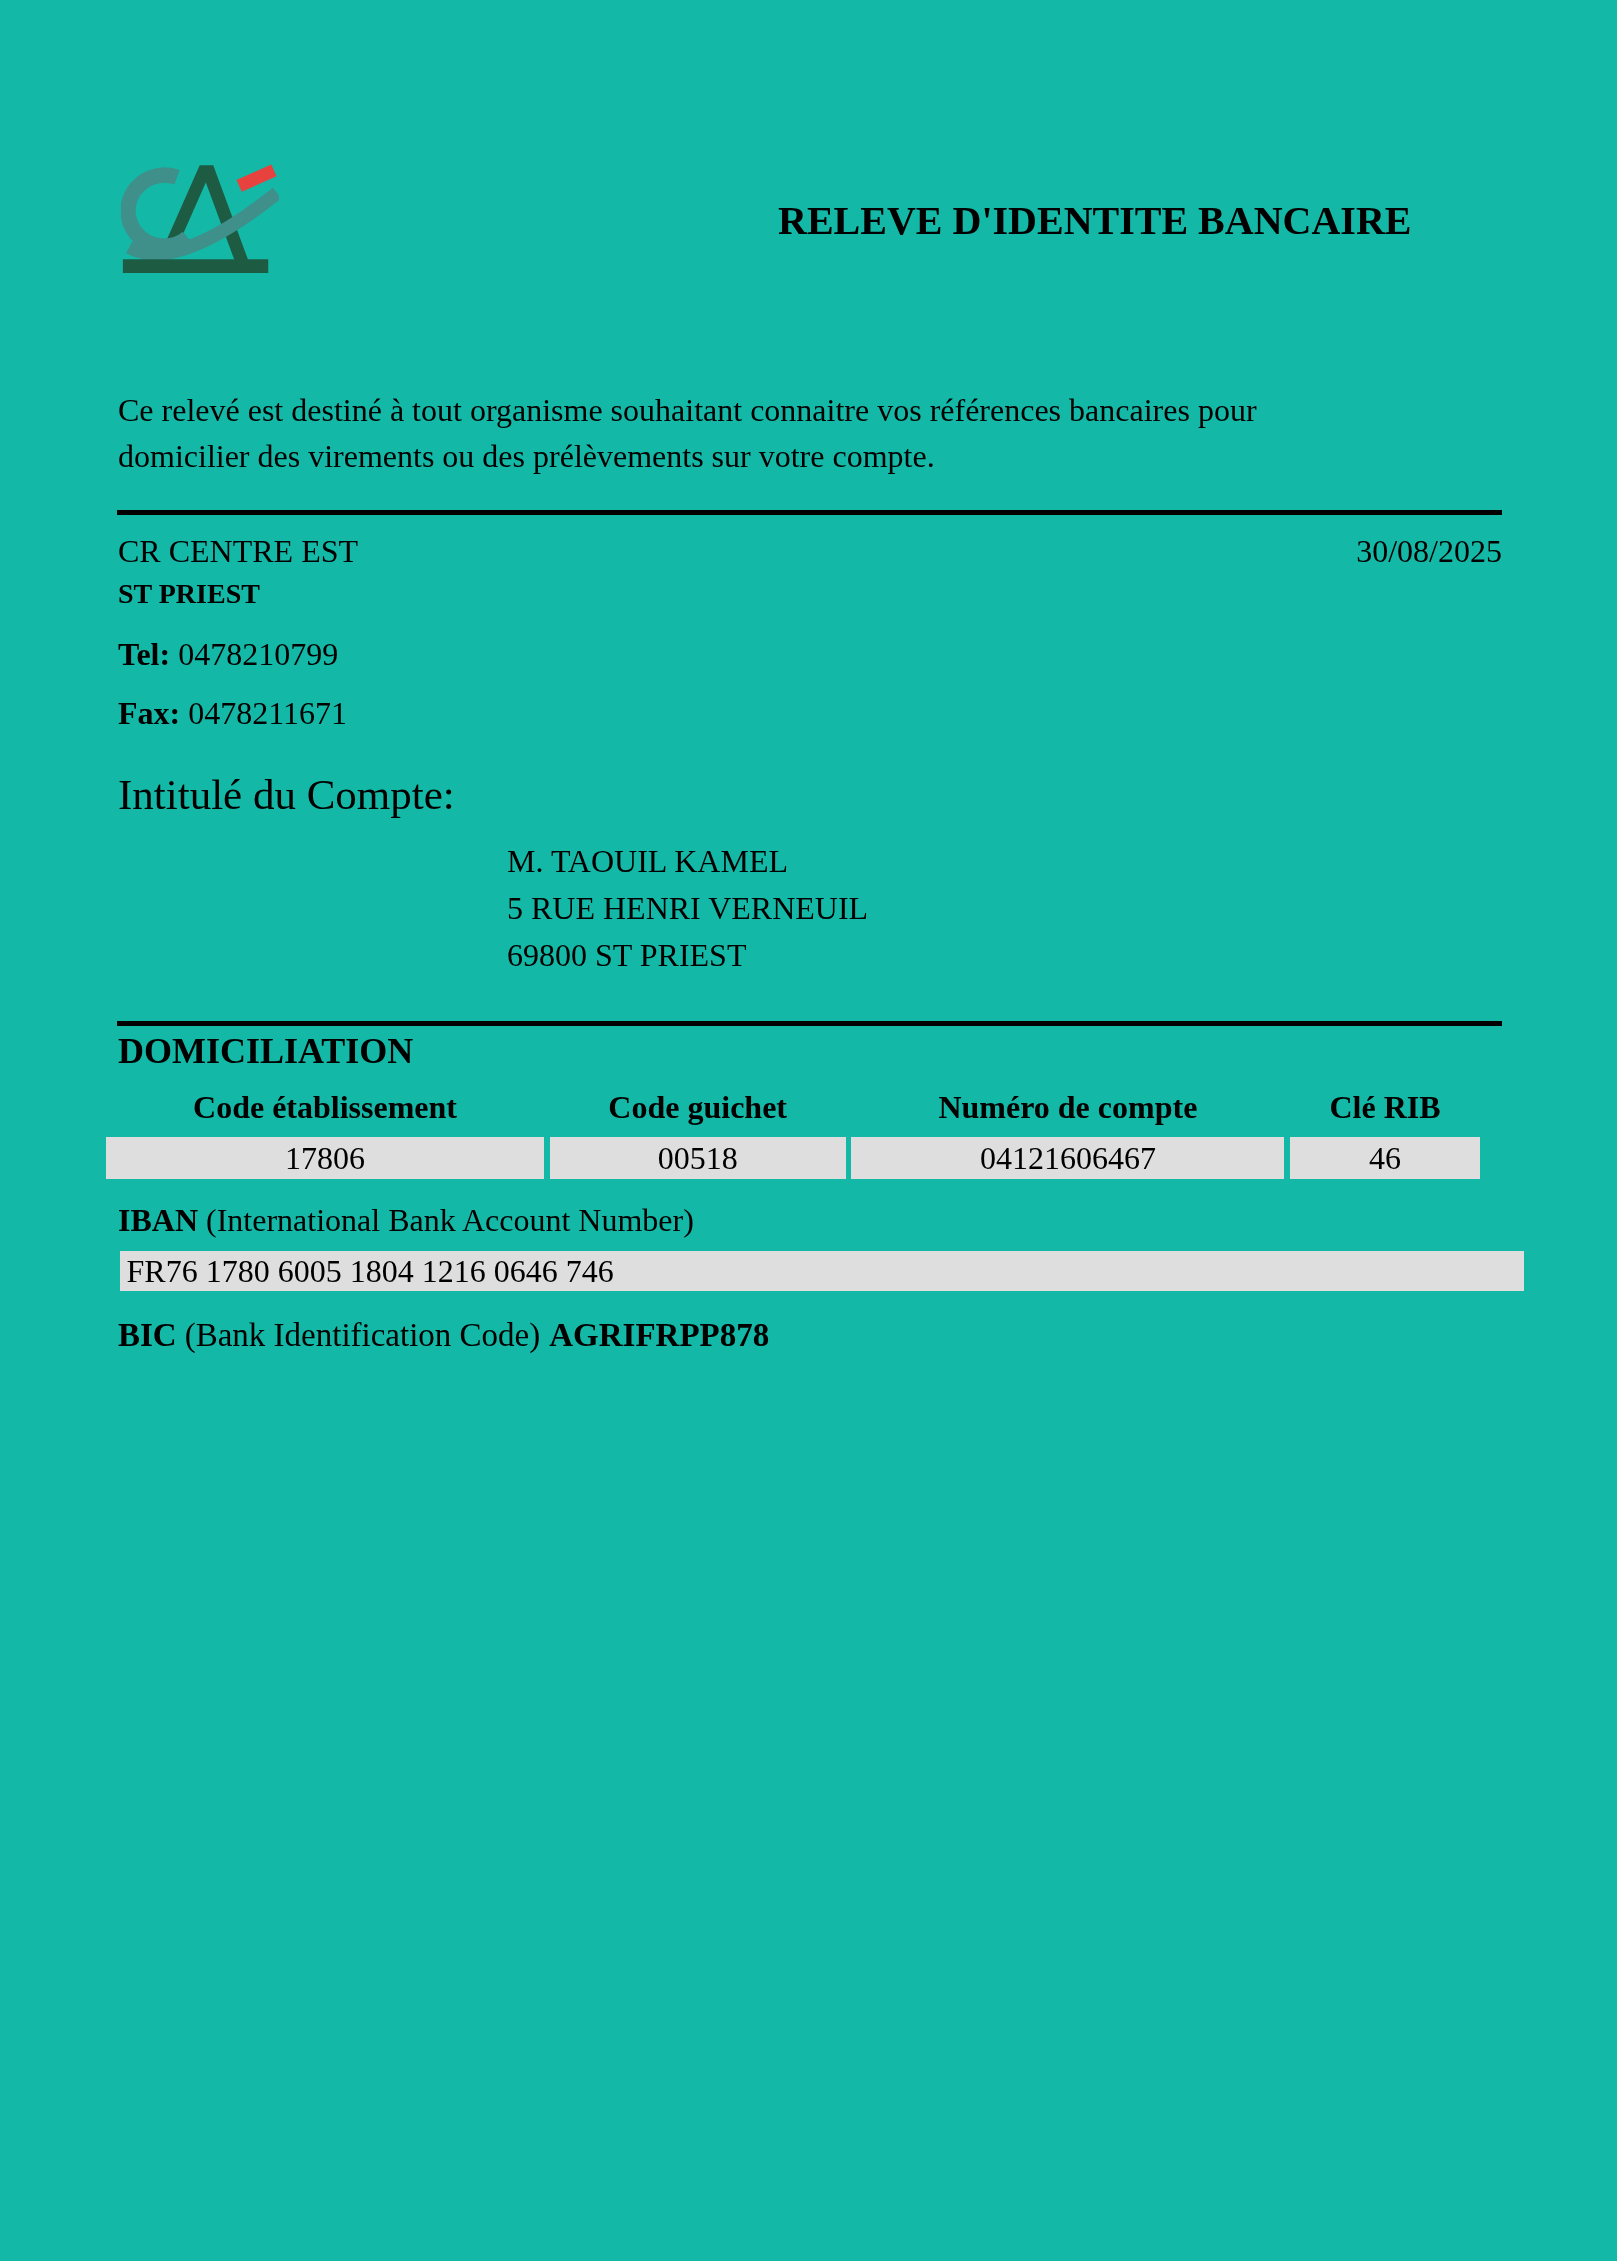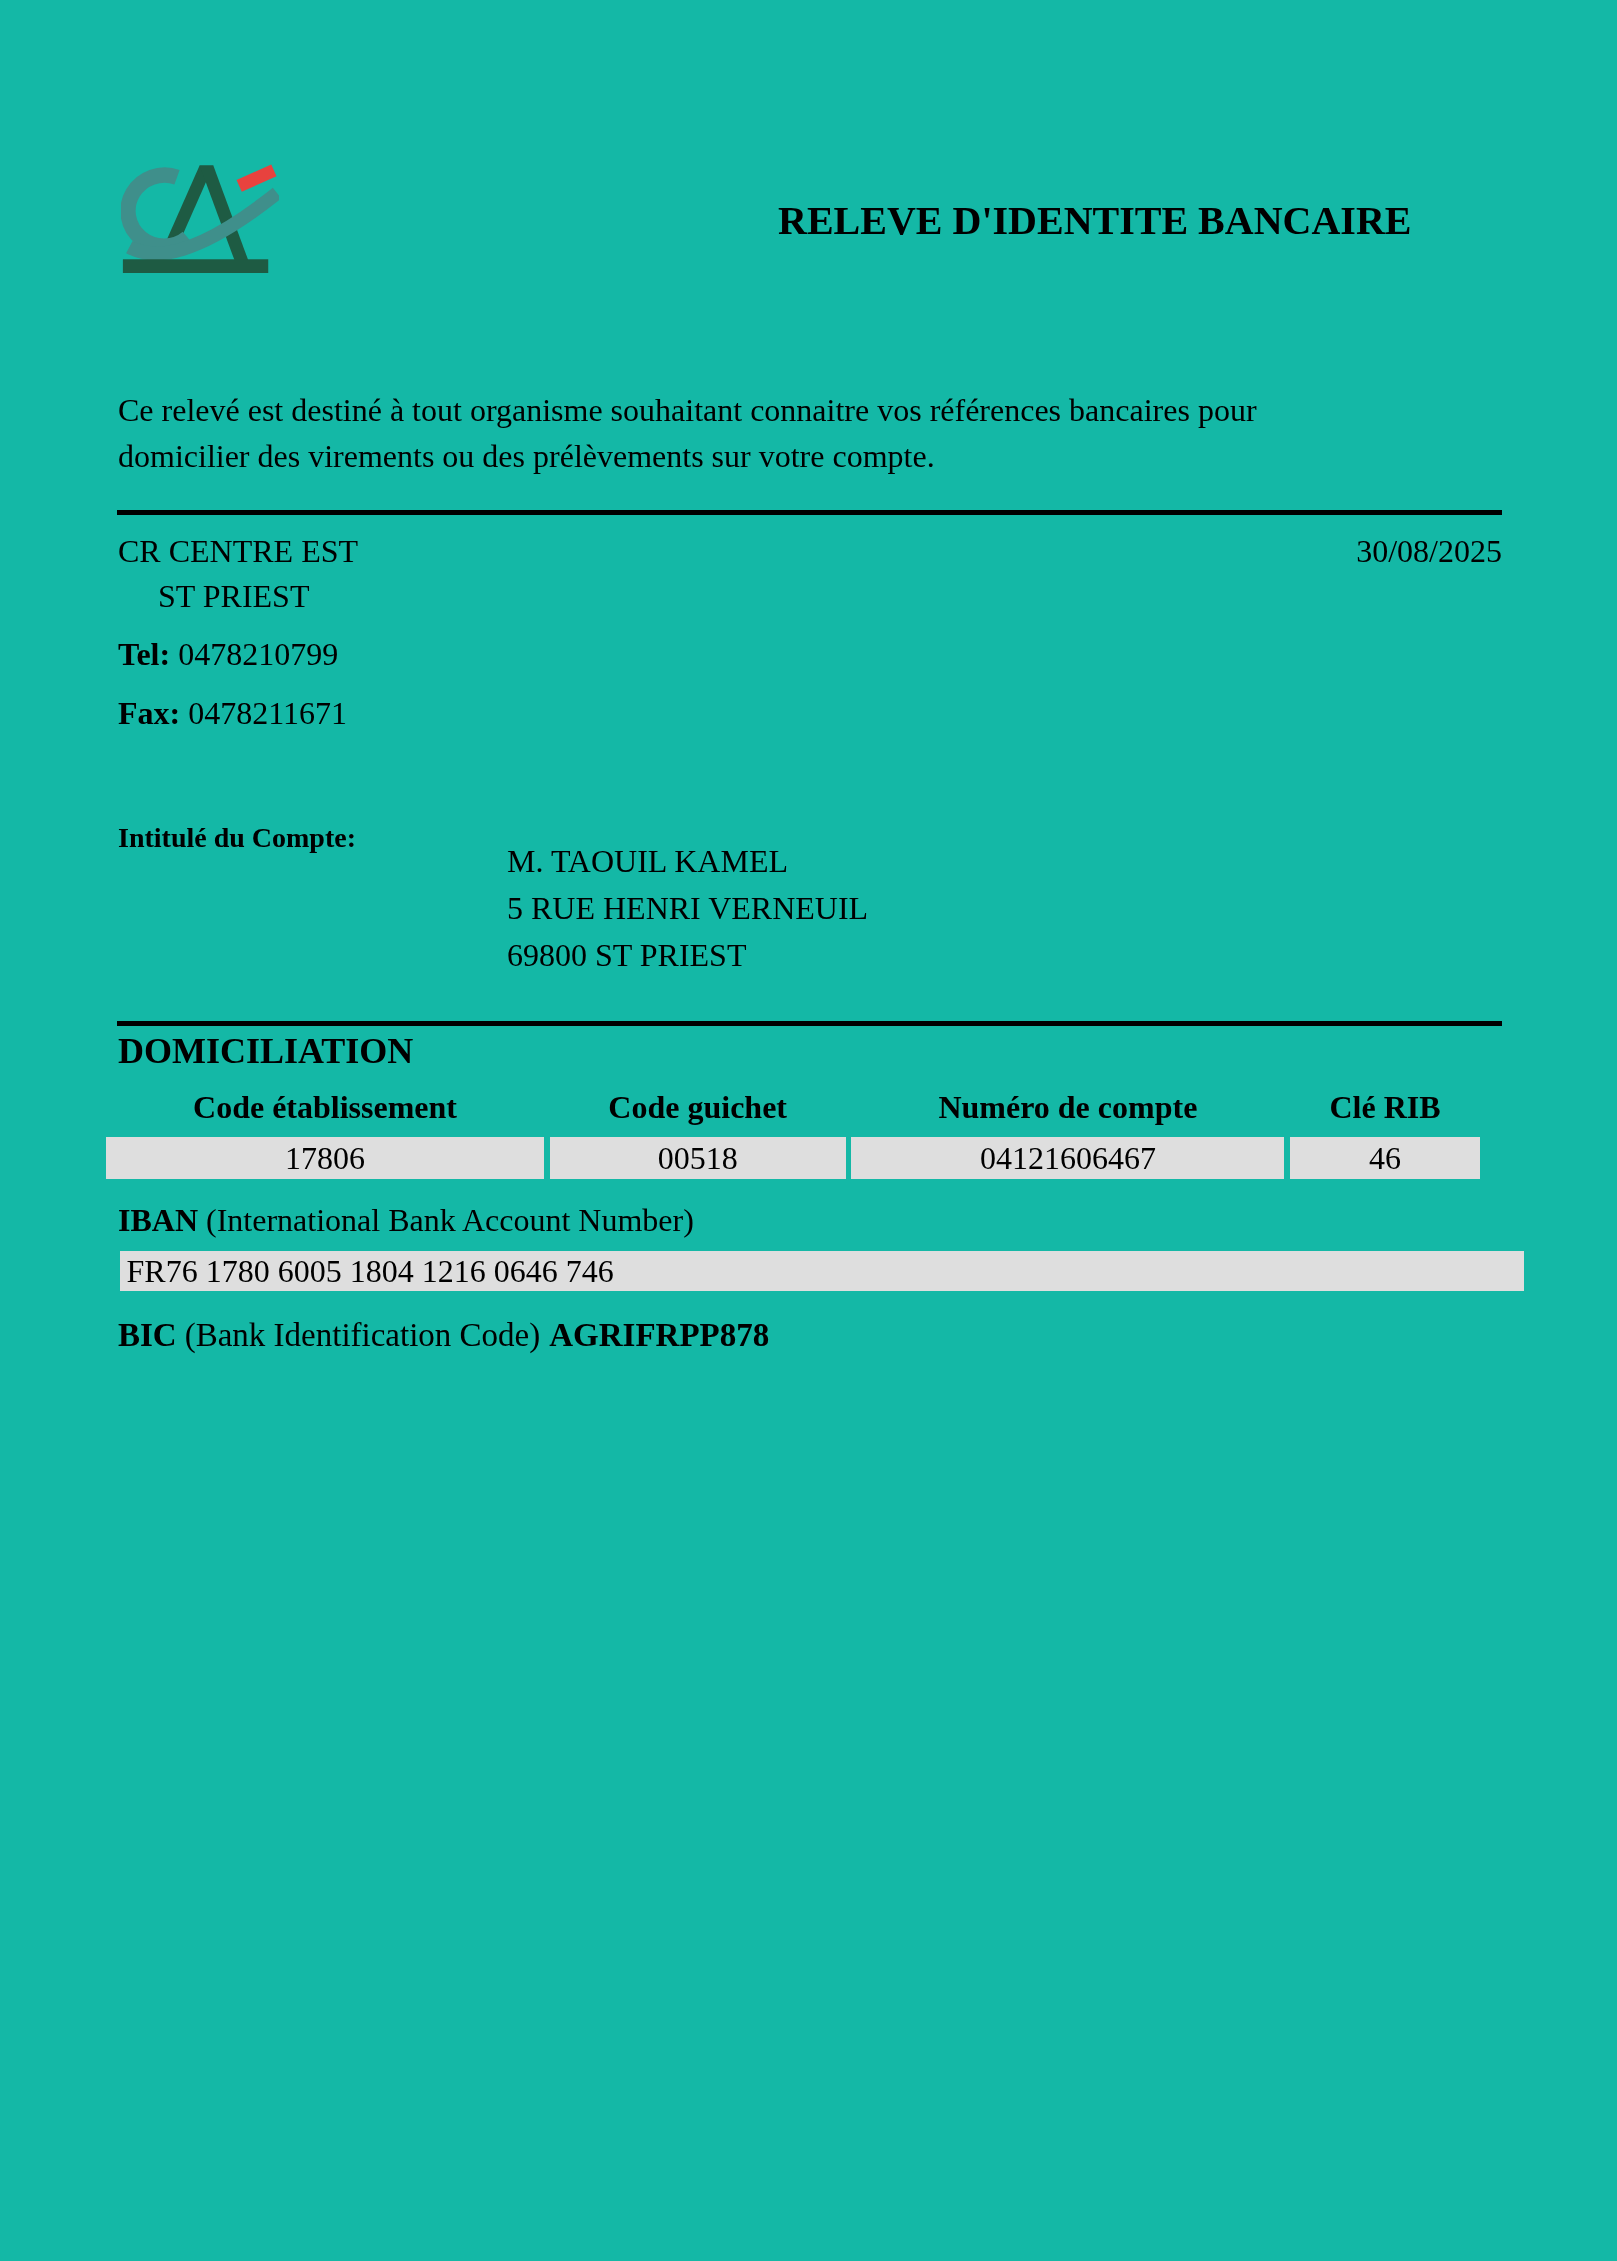--- a/index.html
+++ b/index.html
@@ -28,28 +28,28 @@
 
   .rule { left:117px; width:1385px; height:4.9px; background:#000000; }
   .rule-1 { top:510px; }
   .rule-2 { top:1021px; }
 
   .branch-row {
     left:118px; top:533px; width:1384px;
     display:flex; justify-content:space-between;
     font-size:32px;
   }
-  .branch-city { left:118px; top:578px; font-size:32px; font-weight:normal;margin-left:40px; }
+  .branch-city { left:118px; top:578px; font-size:28px; font-weight:bold; }
 
   .contact-line { left:118px; font-size:32px; }
   .tel-line { top:636px; }
   .fax-line { top:695px; }
   .contact-label { font-weight:bold; margin-right:8px; }
 
-  .holder-label { left:118px; top:822px; font-size:28px;font-weight:bold; }
+  .holder-label { left:118px; top:770px; font-size:43px; }
   .holder-block {
     left:507px; top:838px;
     font-size:32px; line-height:47px; white-space:nowrap;
   }
 
   .dom-heading { left:118px; top:1030px; font-size:36px; font-weight:bold; }
 
   .dom-table {
     left:106px; top:1089px; width:1374px;
     display:grid;

